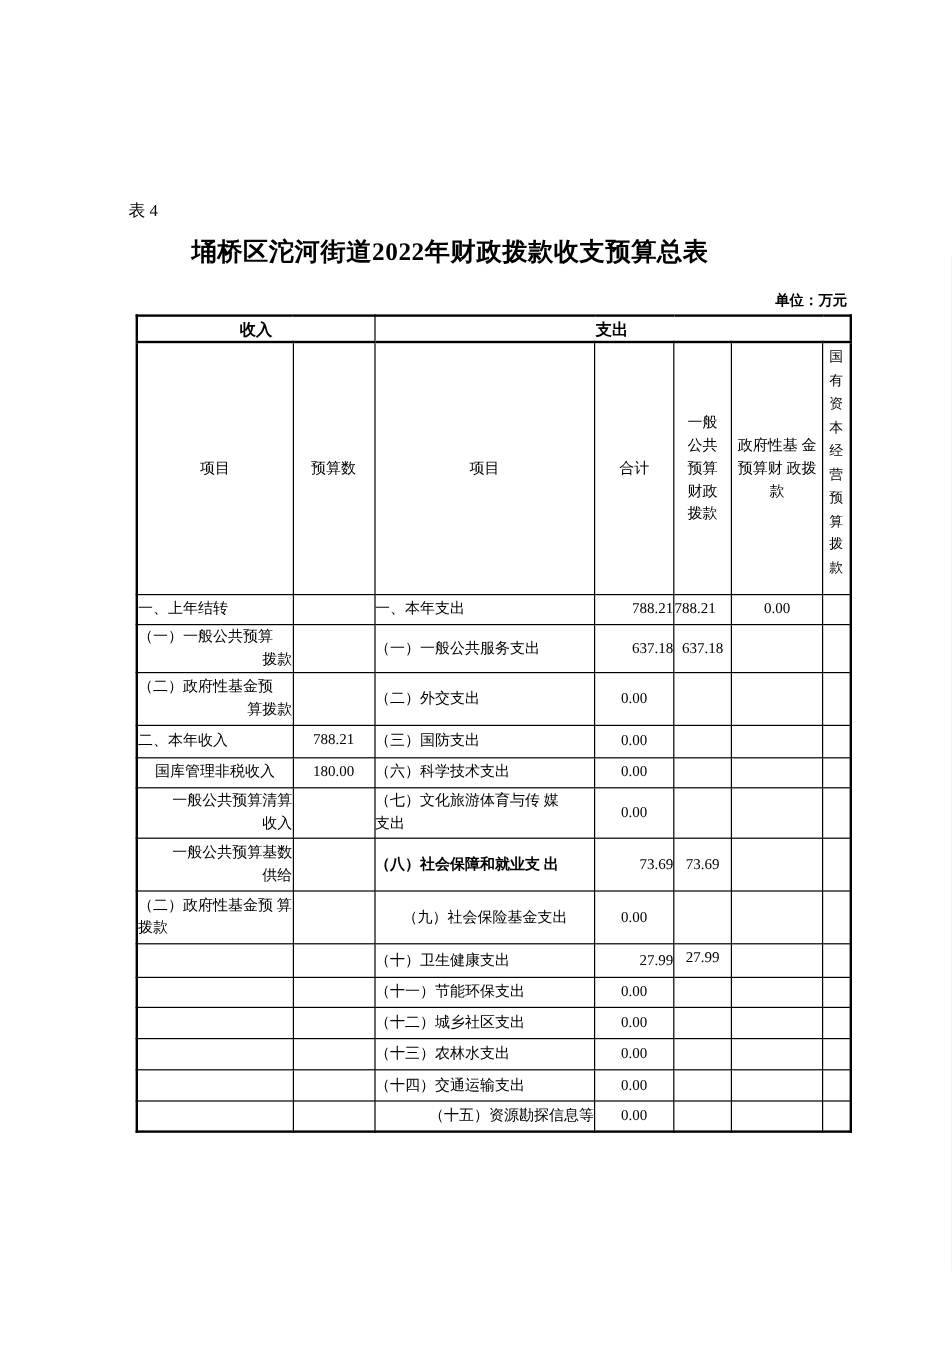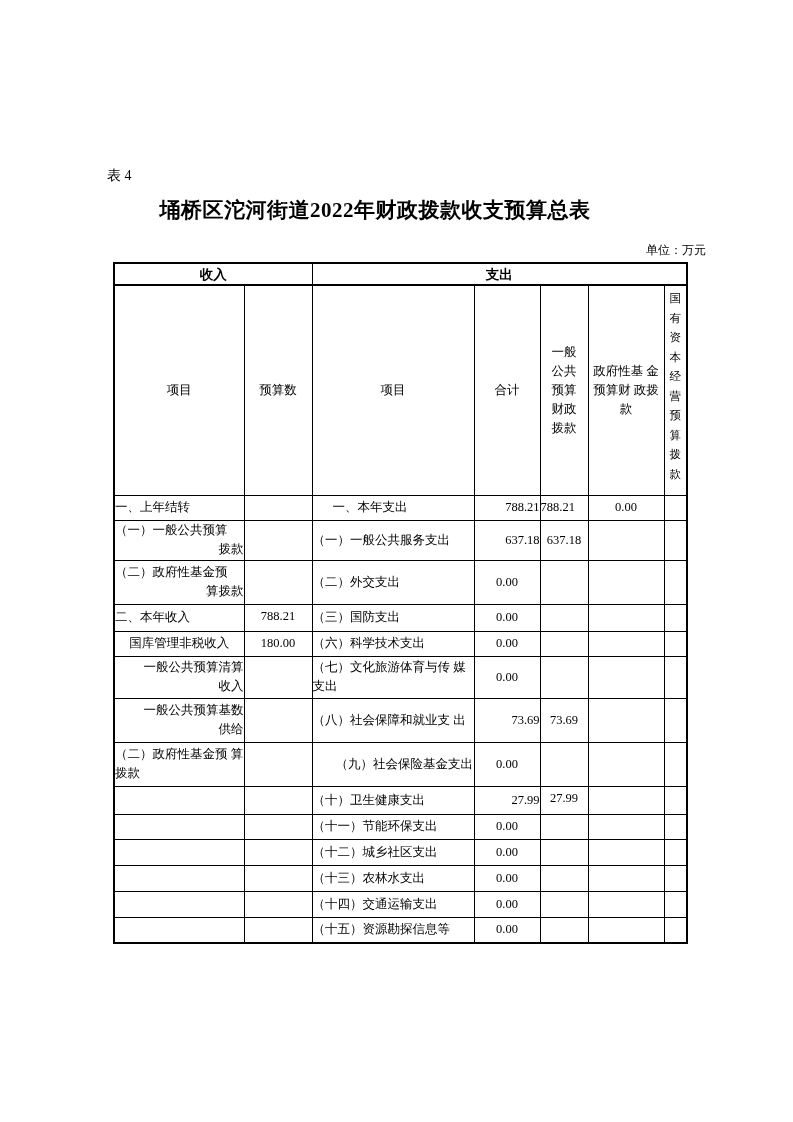--- a/index.html
+++ b/index.html
@@ -19,20 +19,21 @@
   }
   .doc-title {
     position:absolute; left:25px; top:196px; width:700px;
     text-align:center;
     font-size:21px; font-weight:bold;
     letter-spacing:0.5px;
   }
   .unit-note {
     position:absolute; top:242px; right:87px;
     font-size:12px;
+    font-weight:bold;
   }
   table.budget {
     position:absolute; left:113px; top:262px;
     border-collapse:collapse; table-layout:fixed;
     border:2px solid #000;
   }
   table.budget th, table.budget td {
     border:1px solid #000;
     font-size:12.5px;
     line-height:19px;
@@ -111,21 +112,21 @@
 预
 算
 拨
 款</th>
       </tr>
     </thead>
     <tbody>
         <tr style="height: 25px;">
           <td class="c0"><div class="line" style="text-align: left;">一、上年结转</div></td>
           <td class="c1"></td>
-          <td class="c2"><div class="line" style="text-align: left; padding-left: 20px;">一、本年支出</div></td>
+          <td class="c2"><div class="line" style="text-align: left;">一、本年支出</div></td>
           <td class="c3" style="text-align: right;">788.21</td>
           <td class="c4" style="text-align: left;">788.21</td>
           <td class="c5" style="text-align: center;">0.00</td>
           <td class="c6"></td>
         </tr>
         <tr style="height: 40px;">
           <td class="c0"><div class="line" style="text-align: left;">（一）一般公共预算</div><div class="line" style="text-align: right;">拨款</div></td>
           <td class="c1"></td>
           <td class="c2"><div class="line" style="text-align: left;">（一）一般公共服务支出</div></td>
           <td class="c3" style="text-align: right;">637.18</td>
@@ -165,21 +166,21 @@
           <td class="c1"></td>
           <td class="c2"><div class="line" style="text-align: left;">（七）文化旅游体育与传 媒</div><div class="line" style="text-align: left;">支出</div></td>
           <td class="c3" style="text-align: center;">0.00</td>
           <td class="c4"></td>
           <td class="c5"></td>
           <td class="c6"></td>
         </tr>
         <tr style="height: 44px;">
           <td class="c0"><div class="line" style="text-align: right;">一般公共预算基数</div><div class="line" style="text-align: right;">供给</div></td>
           <td class="c1"></td>
-          <td class="c2"><div class="line" style="text-align: left;">（八）社会保障和就业支 出</div></td>
+          <td class="c2"><div class="line" style="text-align: left; font-weight: bold;">（八）社会保障和就业支 出</div></td>
           <td class="c3" style="text-align: right;">73.69</td>
           <td class="c4" style="text-align: center;">73.69</td>
           <td class="c5"></td>
           <td class="c6"></td>
         </tr>
         <tr style="height: 44px;">
           <td class="c0"><div class="line" style="text-align: left;">（二）政府性基金预 算</div><div class="line" style="text-align: left;">拨款</div></td>
           <td class="c1"></td>
           <td class="c2"><div class="line" style="text-align: left; padding-left: 23px;">（九）社会保险基金支出</div></td>
           <td class="c3" style="text-align: center;">0.00</td>
@@ -228,21 +229,21 @@
           <td class="c1"></td>
           <td class="c2"><div class="line" style="text-align: left;">（十四）交通运输支出</div></td>
           <td class="c3" style="text-align: center;">0.00</td>
           <td class="c4"></td>
           <td class="c5"></td>
           <td class="c6"></td>
         </tr>
         <tr style="height: 26px;">
           <td class="c0"></td>
           <td class="c1"></td>
-          <td class="c2"><div class="line" style="text-align: left;">（十五）资源勘探信息等</div></td>
+          <td class="c2"><div class="line" style="text-align: left; padding-left: 45px;">（十五）资源勘探信息等</div></td>
           <td class="c3" style="text-align: center;">0.00</td>
           <td class="c4"></td>
           <td class="c5"></td>
           <td class="c6"></td>
         </tr>
       </tbody>
   </table>
 
 </div>
 

